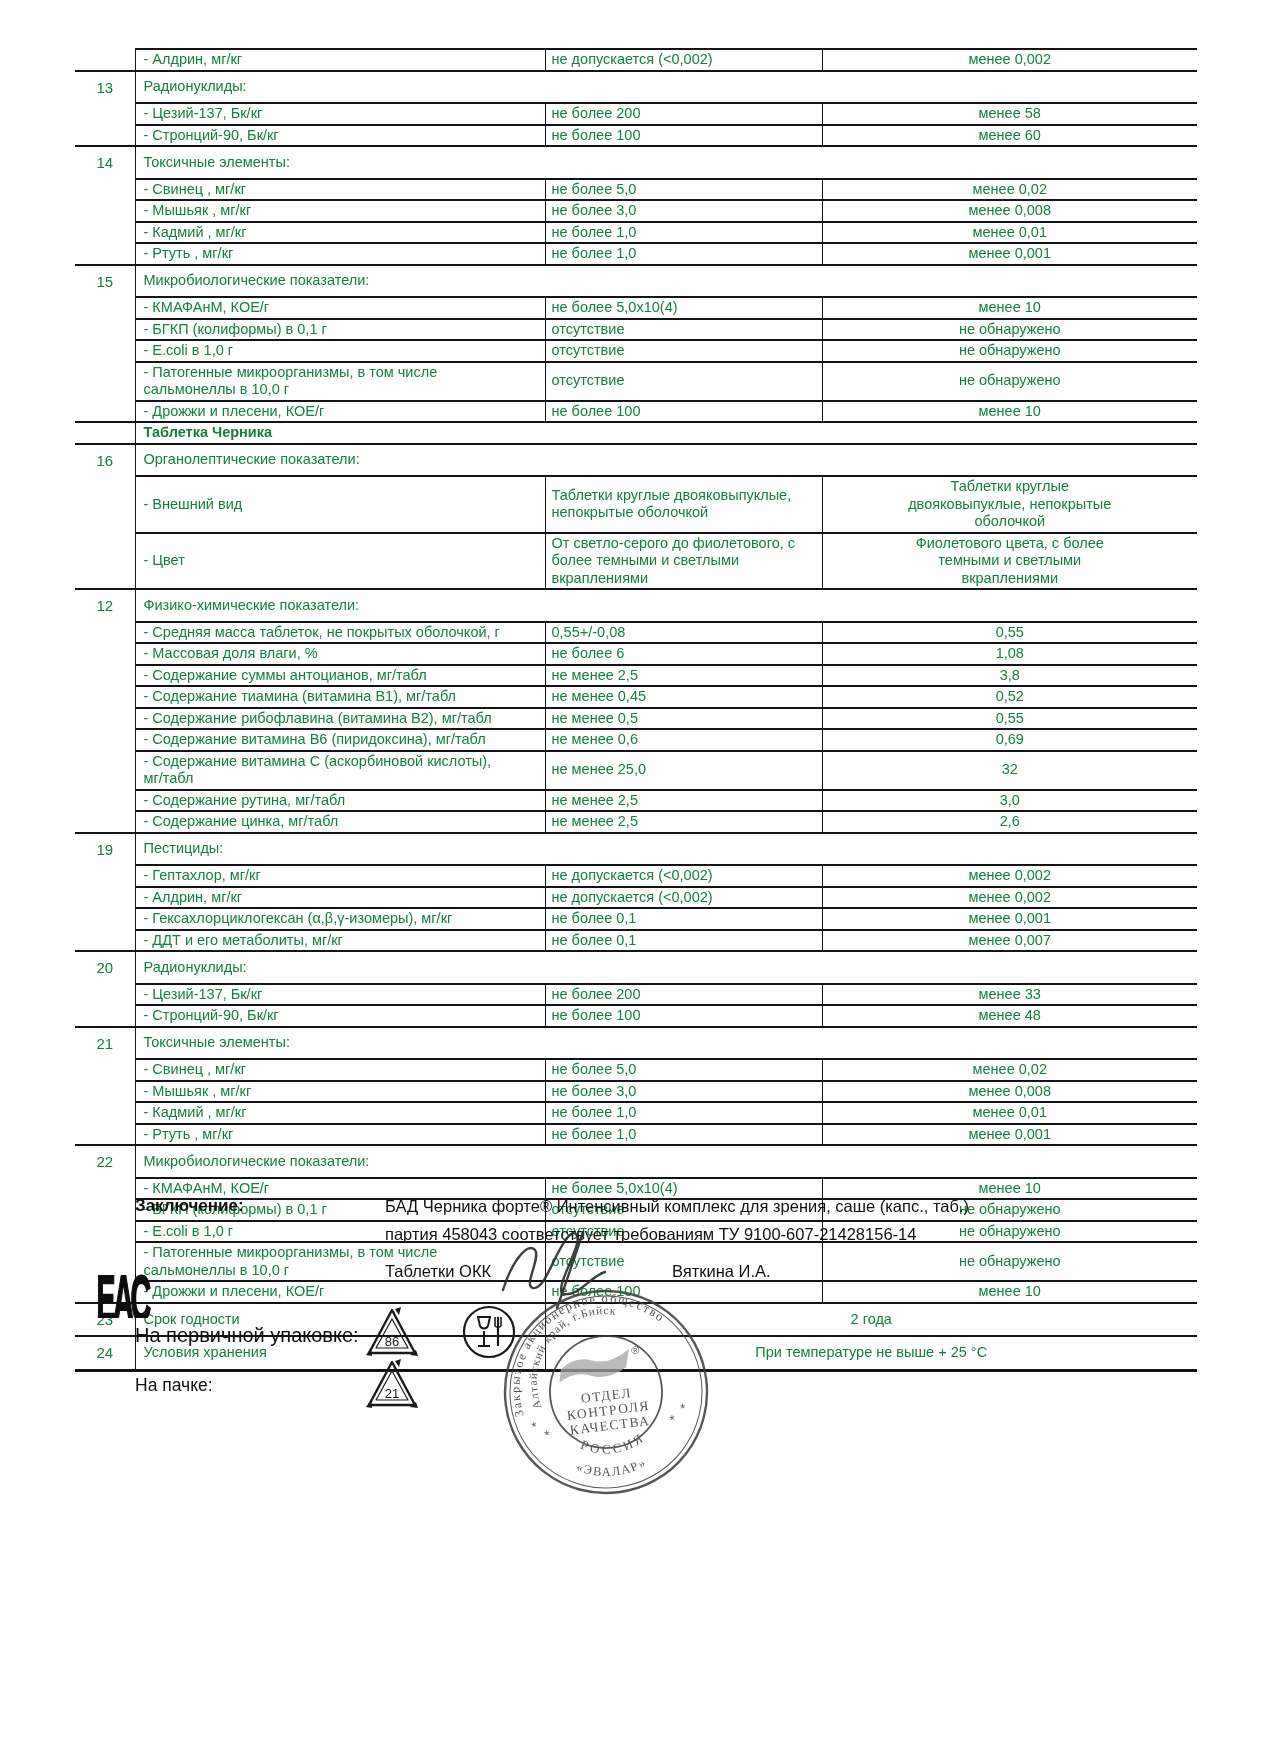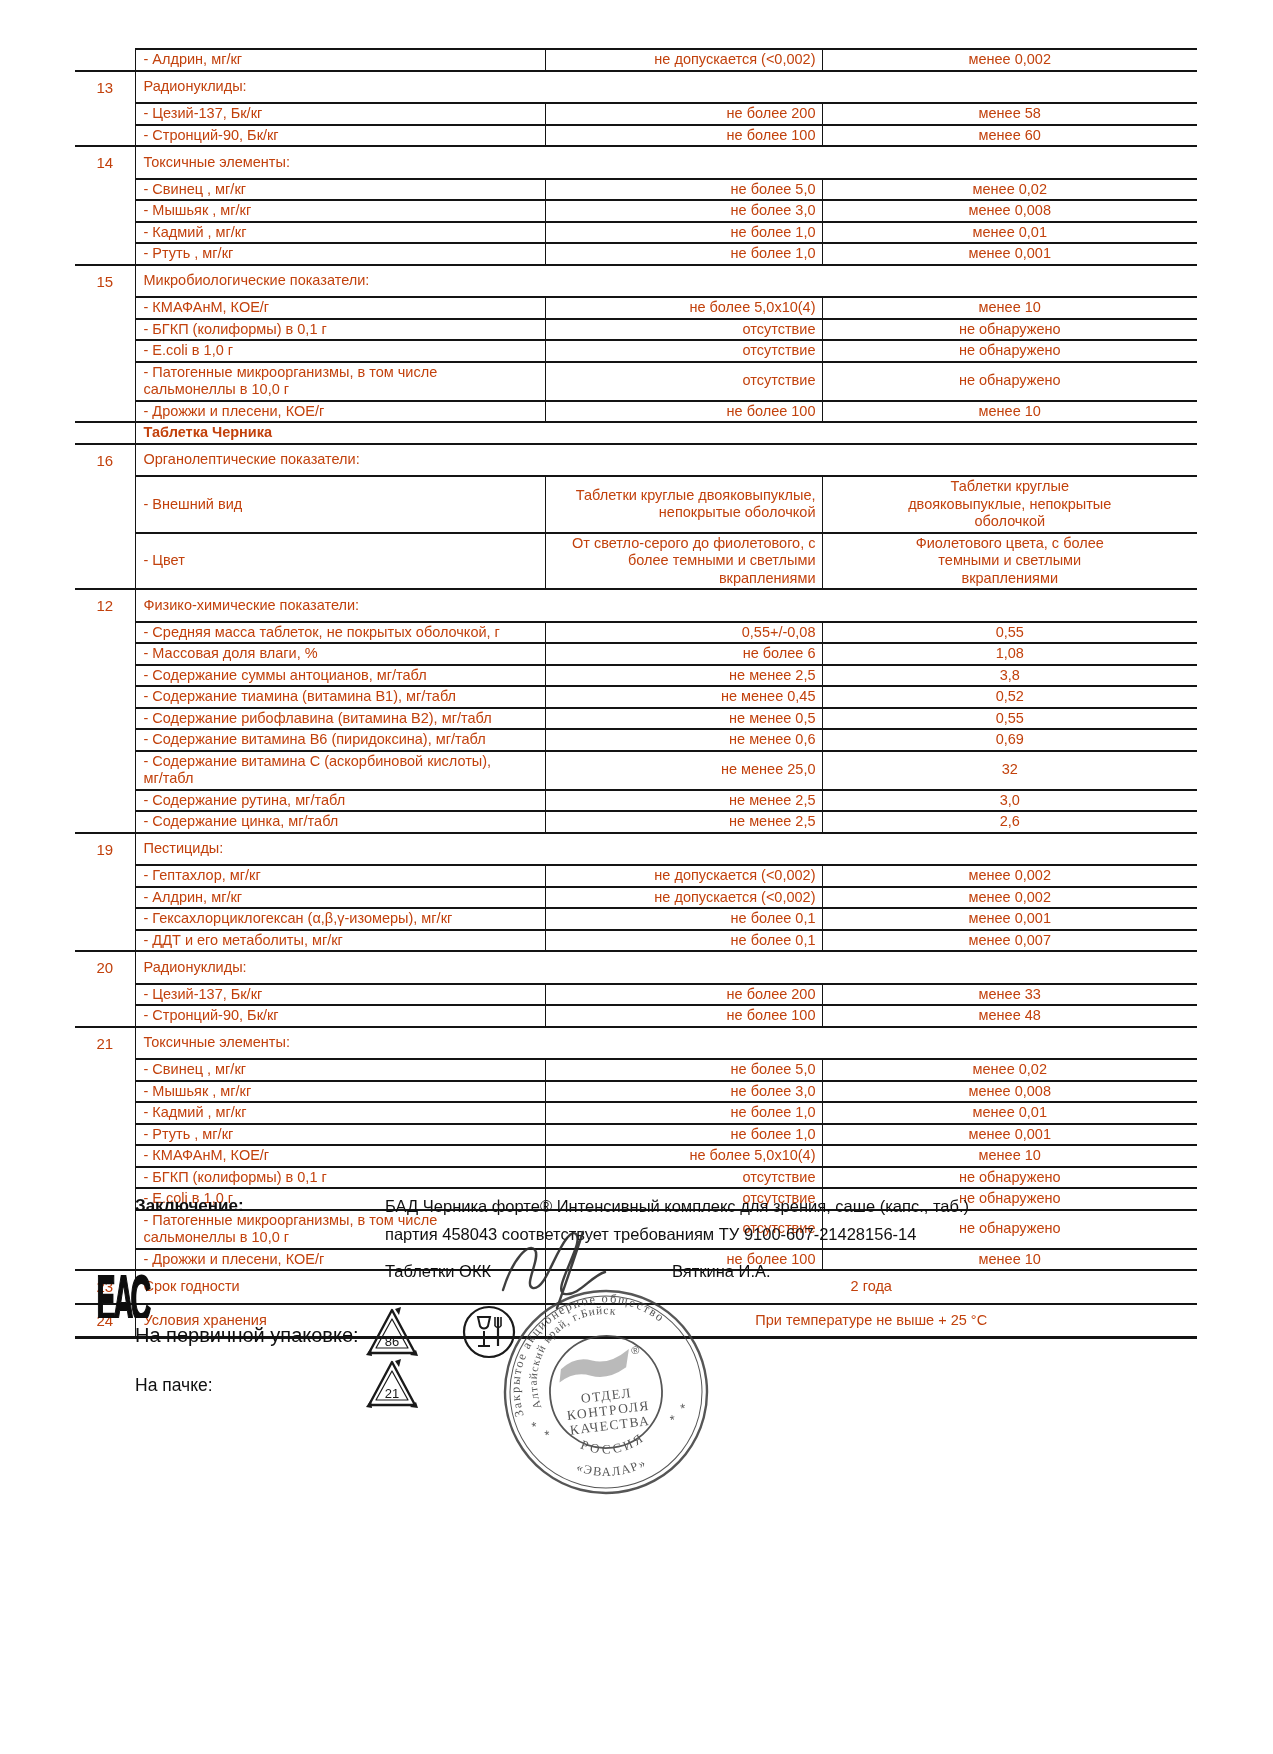--- a/index.html
+++ b/index.html
@@ -1,25 +1,25 @@
 <!DOCTYPE html>
 <html><head>
 <meta charset="utf-8">
 <style>
   html,body{margin:0;padding:0;background:#e8e8e8;}
   .page{position:relative;width:1273px;height:1754px;background:#ffffff;margin:0 auto;
         font-family:"Liberation Sans",sans-serif;color:#101010;overflow:hidden;}
   
   .spec-table{position:absolute;left:75px;top:48px;width:1122px;border-collapse:collapse;
-              table-layout:fixed;font-size:14.5px;line-height:17.5px;color:#c2410c;}
+              table-layout:fixed;font-size:14.5px;line-height:17.5px;color:#15803d;}
   .spec-table td{padding:1px 6px;vertical-align:middle;white-space:pre-line;
                  overflow:hidden;}
   td.c-num{text-align:center;font-size:15px;padding:7px 2px;}
   td.c-name{border-left:1.5px solid #141414;text-align:left;padding-left:8px;}
-  td.c-req{border-left:1.5px solid #141414;text-align:right;}
+  td.c-req{border-left:1.5px solid #141414;text-align:left;}
   td.c-res{border-left:1.5px solid #141414;text-align:center;}
   td.c-merged{border-left:1.5px solid #141414;text-align:center;}
   td.bt{border-top:2px solid #141414;}
   tr.last td{border-bottom:3px solid #141414;}
   td.sub{font-weight:bold;}
   
   .abs{position:absolute;}
   .conclusion-label{left:135px;top:1196px;font-size:17px;font-weight:bold;}
   .conclusion-text{left:385px;top:1192px;width:690px;font-size:16.5px;line-height:28px;white-space:pre-line;}
   .chief-label{left:385px;top:1262px;font-size:16.5px;}
@@ -285,20 +285,24 @@
           <td class="c-req bt">не более 1,0</td>
           <td class="c-res bt">менее 0,01</td>
         </tr>
         <tr>
           <td class="c-num"></td>
           <td class="c-name bt">- Ртуть ,  мг/кг</td>
           <td class="c-req bt">не более 1,0</td>
           <td class="c-res bt">менее 0,001</td>
         </tr>
         <tr>
+          <td class="c-num bt">22</td>
+          <td class="c-name bt" colspan="3">Микробиологические показатели:</td>
+        </tr>
+        <tr>
           <td class="c-num"></td>
           <td class="c-name bt">- КМАФАнМ,  КОЕ/г</td>
           <td class="c-req bt">не более 5,0х10(4)</td>
           <td class="c-res bt">менее 10</td>
         </tr>
         <tr>
           <td class="c-num"></td>
           <td class="c-name bt">- БГКП (колиформы)   в 0,1 г</td>
           <td class="c-req bt">отсутствие</td>
           <td class="c-res bt">не обнаружено</td>

